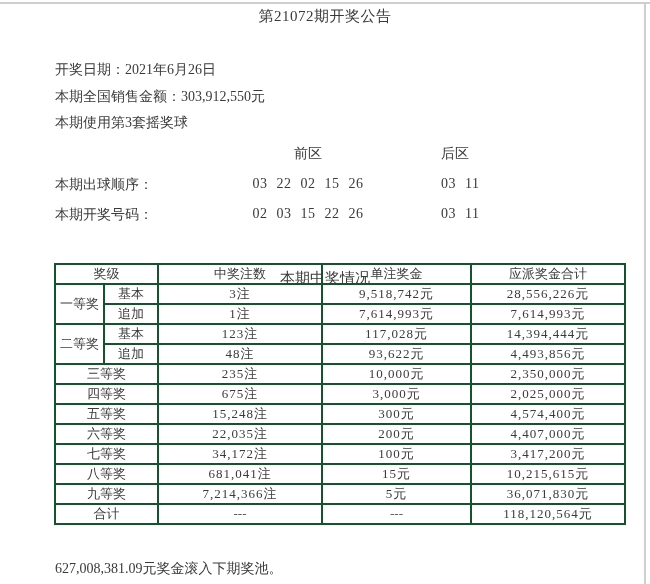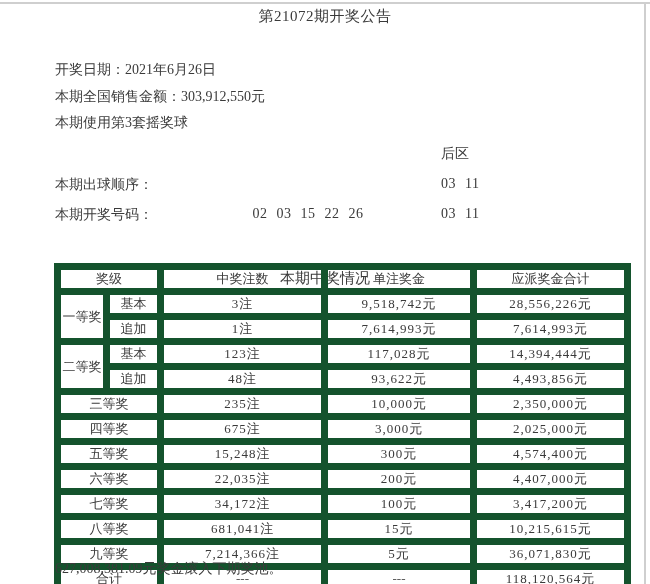--- a/index.html
+++ b/index.html
@@ -28,21 +28,21 @@
   .nums { word-spacing:5px; letter-spacing:0.5px; }
 
   .section-title { position:absolute; top:233px; left:0; width:100%; text-align:center; font-size:15px;margin-top:36px; }
 
   table.prize {
     position:absolute; top:263px; left:54px; width:570px;
     border-collapse:collapse; table-layout:fixed; font-size:13px;
     border:2px solid #2e2e2e;
   }
   table.prize th, table.prize td {
-    border:7px solid #14532d; height:18px; line-height:18px;
+    border:2px solid #14532d; height:18px; line-height:18px;
     padding:0; font-weight:normal; text-align:center;
     overflow:hidden; white-space:nowrap;
   }
   tr.gs > th, tr.gs > td { border-top-width:2px; }
   td.num { text-align:right; padding-right:6px; letter-spacing:1px; }
   td.dash { color:#555; letter-spacing:0; }
 
   .foot-note { position:absolute; left:55px; font-size:14px; white-space:nowrap; }
   .foot-1 { top:527px; }
   .foot-2 { top:560px; }
@@ -54,25 +54,27 @@
   <div class="edge-top"></div>
   <div class="edge-right"></div>
 
   <div class="title">第21072期开奖公告</div>
 
   <div class="info-line info-1">开奖日期：2021年6月26日</div>
   <div class="info-line info-2">本期全国销售金额：303,912,550元</div>
   <div class="info-line info-3">本期使用第3套摇奖球</div>
 
   <div class="abs-row zone-header">
+    <div class="front-box">前区</div>
     <div class="back-box">后区</div>
   </div>
 
   <div class="abs-row order-row">
     <div class="row-label">本期出球顺序：</div>
+    <div class="front-box nums">03 22 02 15 26</div>
     <div class="back-box nums">03 11</div>
   </div>
 
   <div class="abs-row winning-row">
     <div class="row-label">本期开奖号码：</div>
     <div class="front-box nums">02 03 15 22 26</div>
     <div class="back-box nums">03 11</div>
   </div>
 
   <div class="section-title">本期中奖情况</div>

